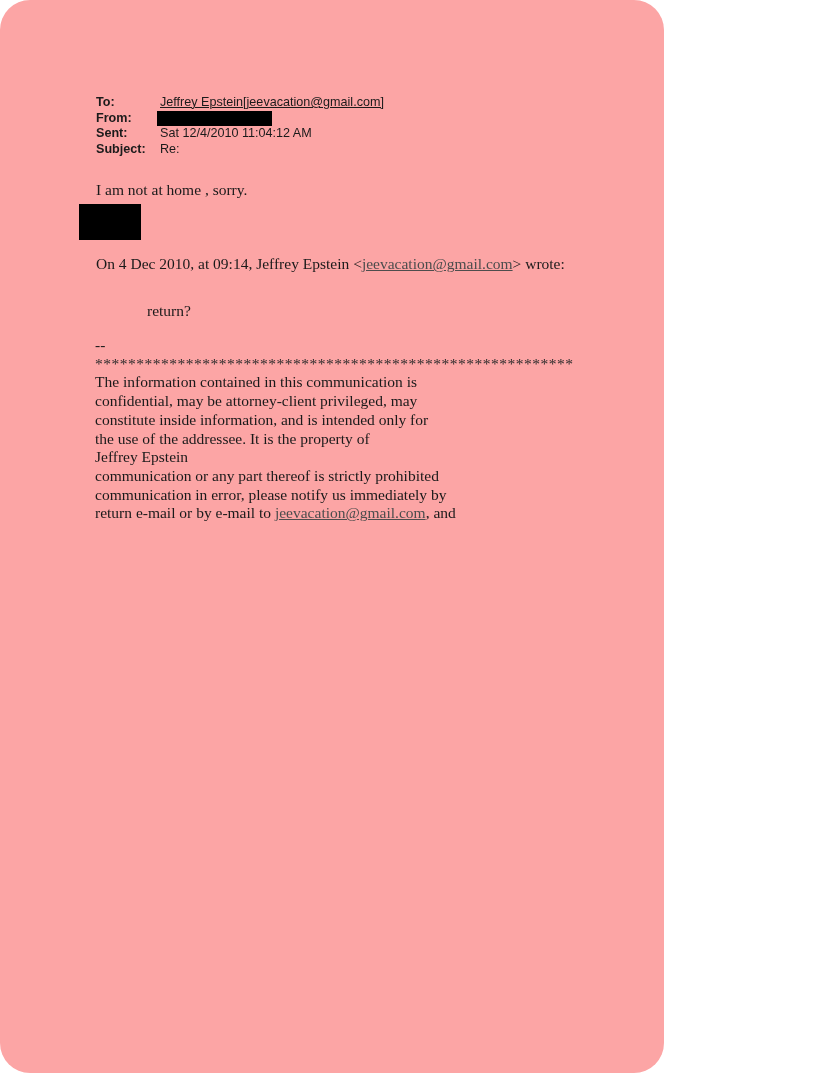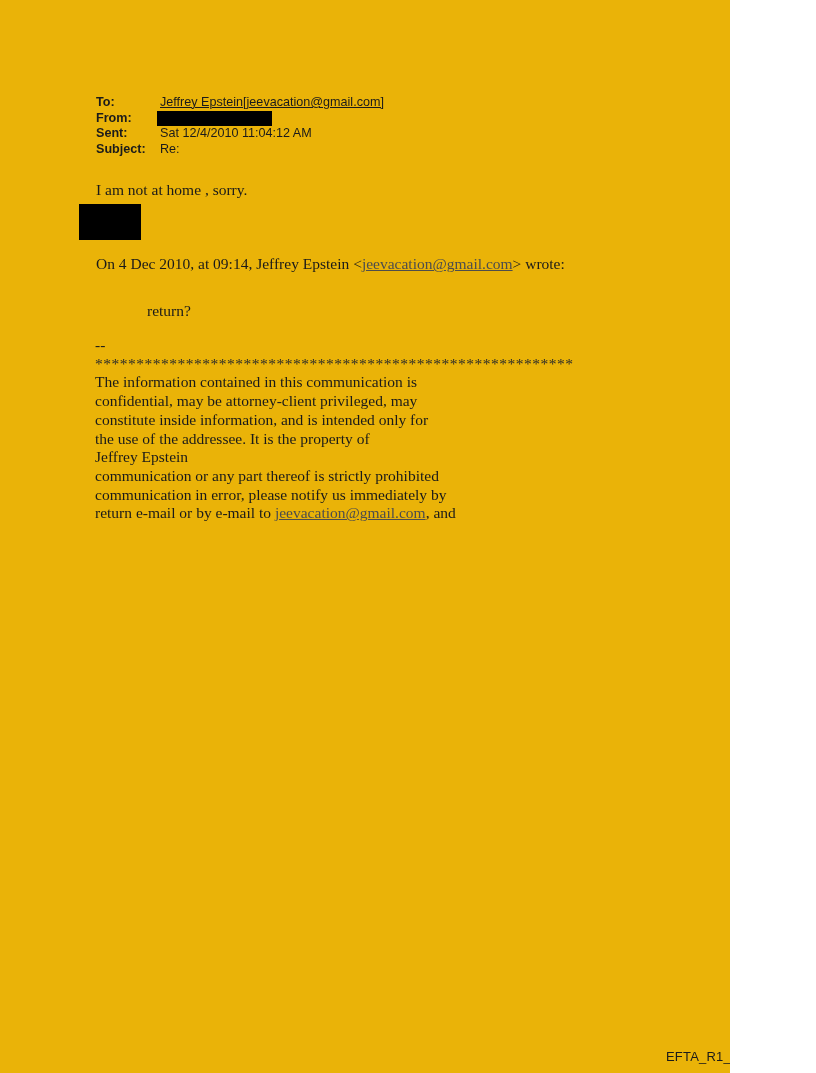--- a/index.html
+++ b/index.html
@@ -2,25 +2,26 @@
 <html><head>
 <meta charset="utf-8">
 <style>
   html, body {
     margin: 0;
     padding: 0;
     background: #ffffff;
   }
   .page {
     position: relative;
-    width: 730px;
+    width: 664px;
     height: 1073px;
-    background: #eab308;
+    background: #fca5a5;
     overflow: hidden;
     color: #1a1a1a;
+    border-radius: 30px;
   }
 
   
   .email-header {
     position: absolute;
     left: 96px;
     top: 95px;
     font-family: "Liberation Sans", sans-serif;
     font-size: 12.6px;
     line-height: 15.6px;

